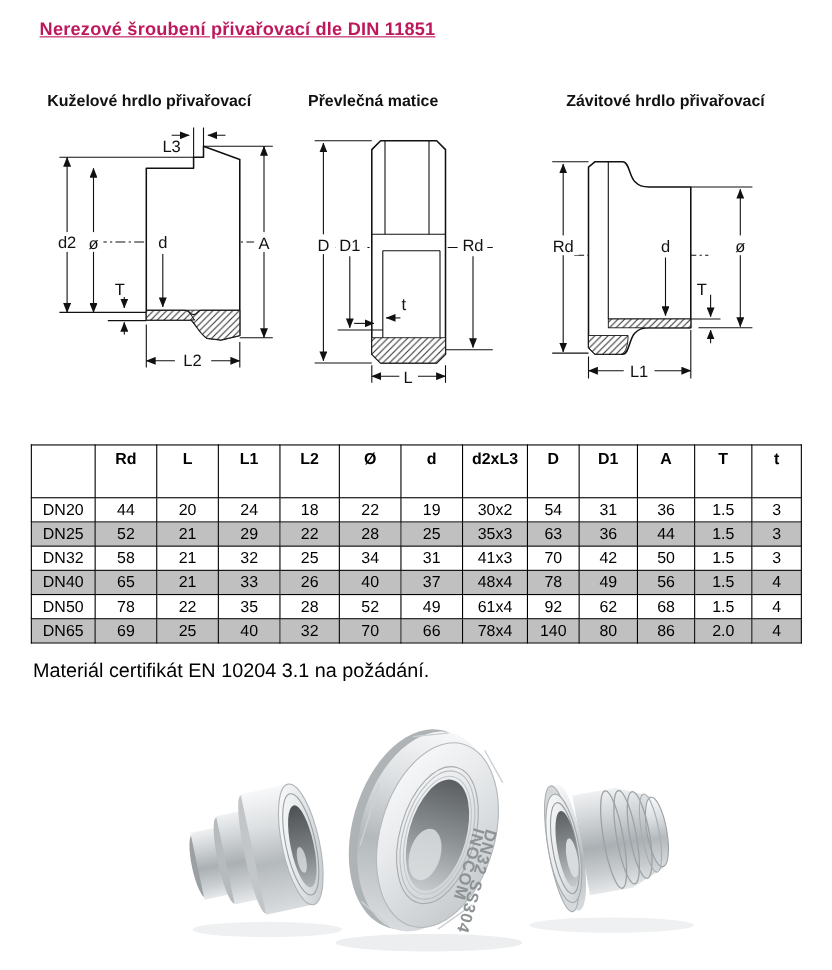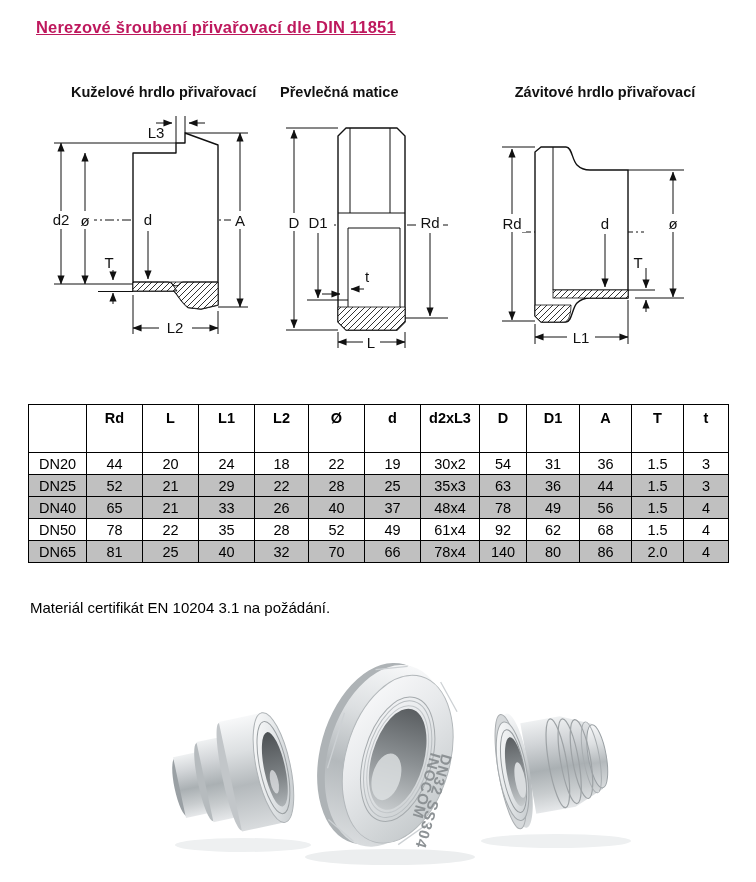--- a/index.html
+++ b/index.html
@@ -2,38 +2,38 @@
 <html><head>
 <meta charset="utf-8">
 <style>
   html,body{margin:0;padding:0;background:#ffffff;}
   body{width:756px;height:882px;position:relative;overflow:hidden;
        font-family:"Liberation Sans","DejaVu Sans",sans-serif;color:#000;}
   .abs{position:absolute;}
   #title{left:36px;top:18px;font-size:16.5px;font-weight:bold;color:#be185d;
          text-decoration:underline;letter-spacing:0.2px;}
   .dia-head{top:84px;font-size:14.5px;font-weight:bold;color:#111;}
-  #head-left{left:43px;margin-left:28px;}
+  #head-left{left:43px;}
   #head-mid{left:280px;width:192px;text-align:left;}
   #head-right{left:505px;width:200px;text-align:center;}
   svg text{font-family:"Liberation Sans","DejaVu Sans",sans-serif;font-size:15px;fill:#111;}
   svg .dim{stroke:#111;stroke-width:1;fill:none;}
   svg .cl{stroke:#111;stroke-width:1;fill:none;stroke-dasharray:9 3 2 3;}
   svg .part{stroke:#111;stroke-width:1.4;fill:#fff;stroke-linejoin:round;}
   svg .thin{stroke:#111;stroke-width:1;fill:none;}
   svg .hatched{fill:url(#hatch);stroke:#111;stroke-width:0.8;}
   svg .lblbg{fill:#fff;}
   #dim-table{position:absolute;left:28px;top:404px;border-collapse:collapse;
              table-layout:fixed;width:700px;font-size:14.5px;}
   #dim-table th,#dim-table td{border:1px solid #000;text-align:center;
              overflow:hidden;white-space:nowrap;padding:0;}
   #dim-table th{height:42px;vertical-align:top;padding-top:5px;font-weight:bold;font-size:14.5px;}
   #dim-table td{height:21px;font-weight:normal;}
   #dim-table tr.shaded td{background:#c0c0c0;}
-  #note{left:30px;top:599px;font-size:15px;color:#000;}
+  #note{left:30px;top:599px;font-size:18px;color:#000;}
   .eng{fill:#8d9295;font-weight:bold;letter-spacing:1px;}
 </style>
 </head>
 <body>
 
 <svg width="0" height="0" style="position:absolute" aria-hidden="true">
   <defs>
     <marker id="arr" viewBox="0 0 10 8" refX="9.5" refY="4" markerWidth="9" markerHeight="7.2" orient="auto-start-reverse">
       <path d="M0,0 L10,4 L0,8 Z" fill="#111"></path>
     </marker>
@@ -263,20 +263,35 @@
         <td>22</td>
         <td>28</td>
         <td>25</td>
         <td>35x3</td>
         <td>63</td>
         <td>36</td>
         <td>44</td>
         <td>1.5</td>
         <td>3</td>
       </tr>
+      <tr>
+        <td>DN32</td>
+        <td>58</td>
+        <td>21</td>
+        <td>32</td>
+        <td>25</td>
+        <td>34</td>
+        <td>31</td>
+        <td>41x3</td>
+        <td>70</td>
+        <td>42</td>
+        <td>50</td>
+        <td>1.5</td>
+        <td>3</td>
+      </tr>
       <tr class="shaded">
         <td>DN40</td>
         <td>65</td>
         <td>21</td>
         <td>33</td>
         <td>26</td>
         <td>40</td>
         <td>37</td>
         <td>48x4</td>
         <td>78</td>
@@ -295,21 +310,21 @@
         <td>49</td>
         <td>61x4</td>
         <td>92</td>
         <td>62</td>
         <td>68</td>
         <td>1.5</td>
         <td>4</td>
       </tr>
       <tr class="shaded">
         <td>DN65</td>
-        <td>81</td>
+        <td>69</td>
         <td>25</td>
         <td>40</td>
         <td>32</td>
         <td>70</td>
         <td>66</td>
         <td>78x4</td>
         <td>140</td>
         <td>80</td>
         <td>86</td>
         <td>2.0</td>

